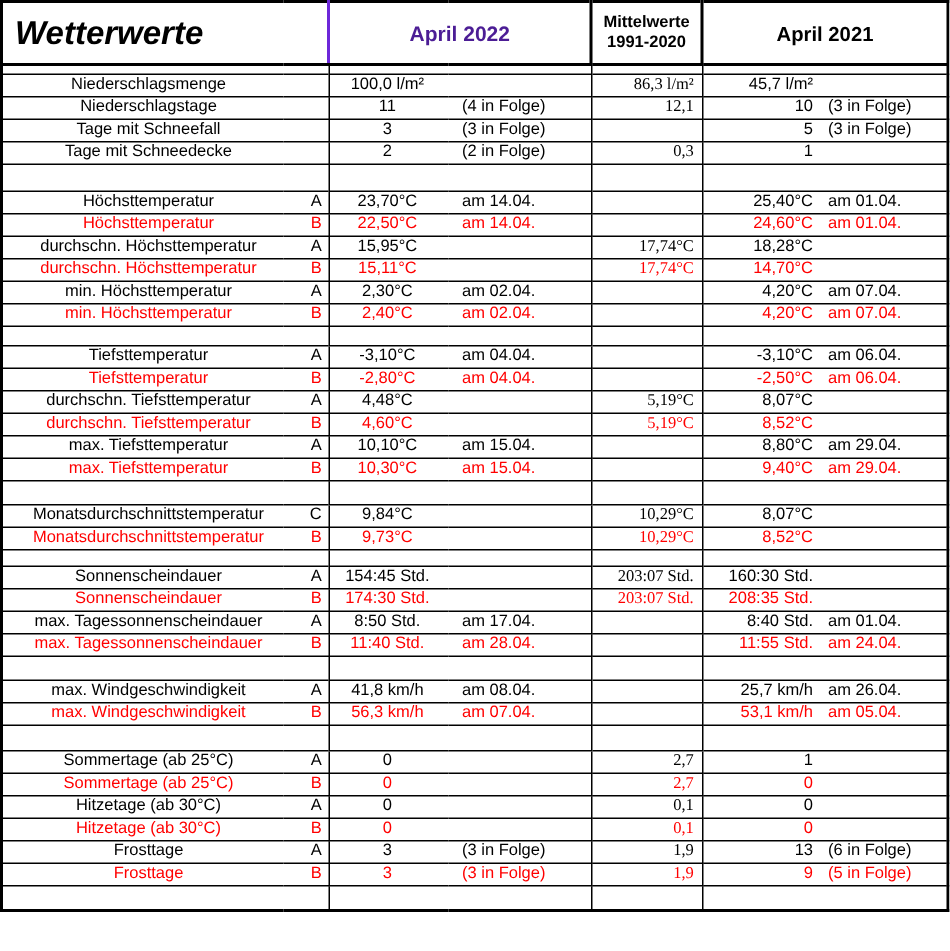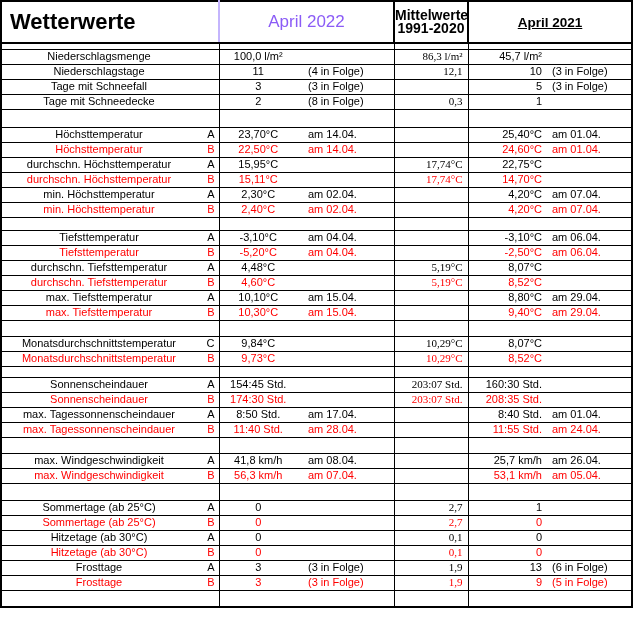--- a/index.html
+++ b/index.html
@@ -11,32 +11,32 @@
     border-collapse:collapse; table-layout:fixed;
     width:633px; border:2px solid #000;
     font-family:"Liberation Sans", sans-serif;
     font-size:11px; color:#000;
   }
   td { padding:0; margin:0; white-space:nowrap; overflow:hidden; vertical-align:middle; }
 
   
   tr.hdr td { border-bottom:2px solid #000; height:40px; }
   td.hdr-title {
-    border-right:2px solid #c4b5fd; padding-left:8px;
-    font-size:22px; font-weight:bold; 
+    border-right:2px solid #6d28d9; padding-left:8px;
+    font-size:22px; font-weight:bold; font-style:italic;
   }
   td.hdr-2022 {
     border-right:2px solid #000; text-align:center;
-    font-size:17px; font-weight:normal; color:#8b5cf6;
+    font-size:14px; font-weight:bold; color:#4c1d95;
   }
   td.hdr-mittel {
     border-right:2px solid #000; text-align:center;
-    font-size:14px; font-weight:bold; line-height:13px;
-  }
-  td.hdr-2021 { text-align:center; font-size:13.5px; font-weight:bold;text-decoration:underline; }
+    font-size:11px; font-weight:bold; line-height:13px;
+  }
+  td.hdr-2021 { text-align:center; font-size:13.5px; font-weight:bold; }
 
   
   tr.data td { border-top:1px solid #000; border-bottom:1px solid #000; height:14px; line-height:13px; }
   tr.red td { color:#ff0000; }
   td.c-label  { padding-left:7px; text-align:center; }
   td.c-letter { padding-right:4px; text-align:right; border-right:1px solid #000; }
   td.c-v1     { padding-right:2px; text-align:center; }
   td.c-d1     { padding-left:9px;  text-align:left; border-right:1px solid #000; }
   td.c-m      { padding-right:5px; text-align:right; border-right:1px solid #000;font-family:Liberation Serif, serif; }
   td.c-v2     { padding-right:2px; text-align:right; }
@@ -99,21 +99,21 @@
         <td class="c-v1">3</td>
         <td class="c-d1">(3 in Folge)</td>
         <td class="c-m"></td>
         <td class="c-v2">5</td>
         <td class="c-d2">(3 in Folge)</td>
       </tr>
       <tr class="data">
         <td class="c-label">Tage mit Schneedecke</td>
         <td class="c-letter"></td>
         <td class="c-v1">2</td>
-        <td class="c-d1">(8 in Folge)</td>
+        <td class="c-d1">(2 in Folge)</td>
         <td class="c-m">0,3</td>
         <td class="c-v2">1</td>
         <td class="c-d2"></td>
       </tr>
       <tr class="spacer" style="height: 18px;">
         <td colspan="2" class="vb"></td>
         <td colspan="2" class="vb"></td>
         <td colspan="1" class="vb"></td>
         <td colspan="2"></td>
       </tr>
@@ -134,21 +134,21 @@
         <td class="c-m"></td>
         <td class="c-v2">24,60°C</td>
         <td class="c-d2">am 01.04.</td>
       </tr>
       <tr class="data">
         <td class="c-label">durchschn. Höchsttemperatur</td>
         <td class="c-letter">A</td>
         <td class="c-v1">15,95°C</td>
         <td class="c-d1"></td>
         <td class="c-m">17,74°C</td>
-        <td class="c-v2">22,75°C</td>
+        <td class="c-v2">18,28°C</td>
         <td class="c-d2"></td>
       </tr>
       <tr class="data red">
         <td class="c-label">durchschn. Höchsttemperatur</td>
         <td class="c-letter">B</td>
         <td class="c-v1">15,11°C</td>
         <td class="c-d1"></td>
         <td class="c-m">17,74°C</td>
         <td class="c-v2">14,70°C</td>
         <td class="c-d2"></td>
@@ -182,21 +182,21 @@
         <td class="c-letter">A</td>
         <td class="c-v1">-3,10°C</td>
         <td class="c-d1">am 04.04.</td>
         <td class="c-m"></td>
         <td class="c-v2">-3,10°C</td>
         <td class="c-d2">am 06.04.</td>
       </tr>
       <tr class="data red">
         <td class="c-label">Tiefsttemperatur</td>
         <td class="c-letter">B</td>
-        <td class="c-v1">-5,20°C</td>
+        <td class="c-v1">-2,80°C</td>
         <td class="c-d1">am 04.04.</td>
         <td class="c-m"></td>
         <td class="c-v2">-2,50°C</td>
         <td class="c-d2">am 06.04.</td>
       </tr>
       <tr class="data">
         <td class="c-label">durchschn. Tiefsttemperatur</td>
         <td class="c-letter">A</td>
         <td class="c-v1">4,48°C</td>
         <td class="c-d1"></td>

